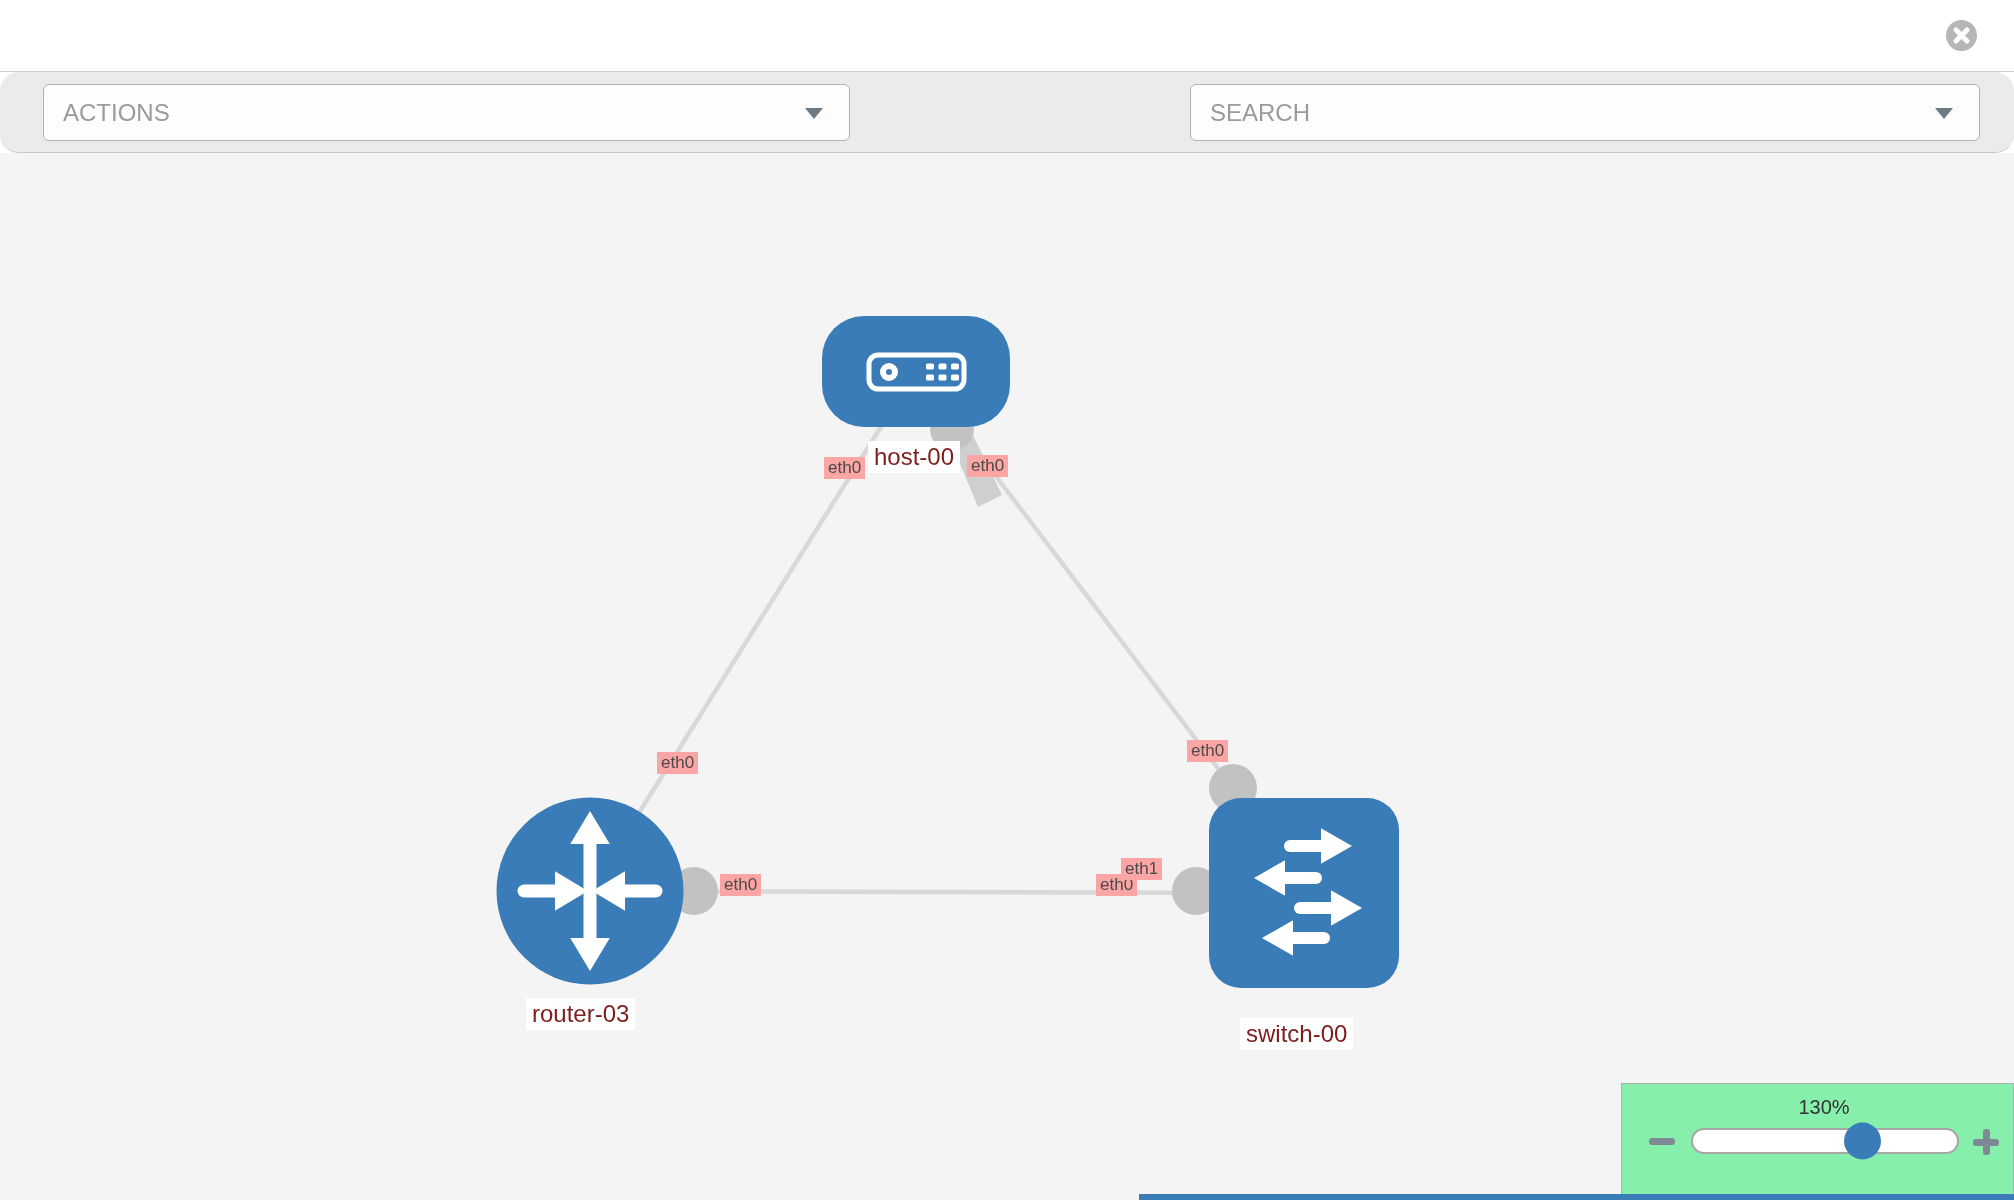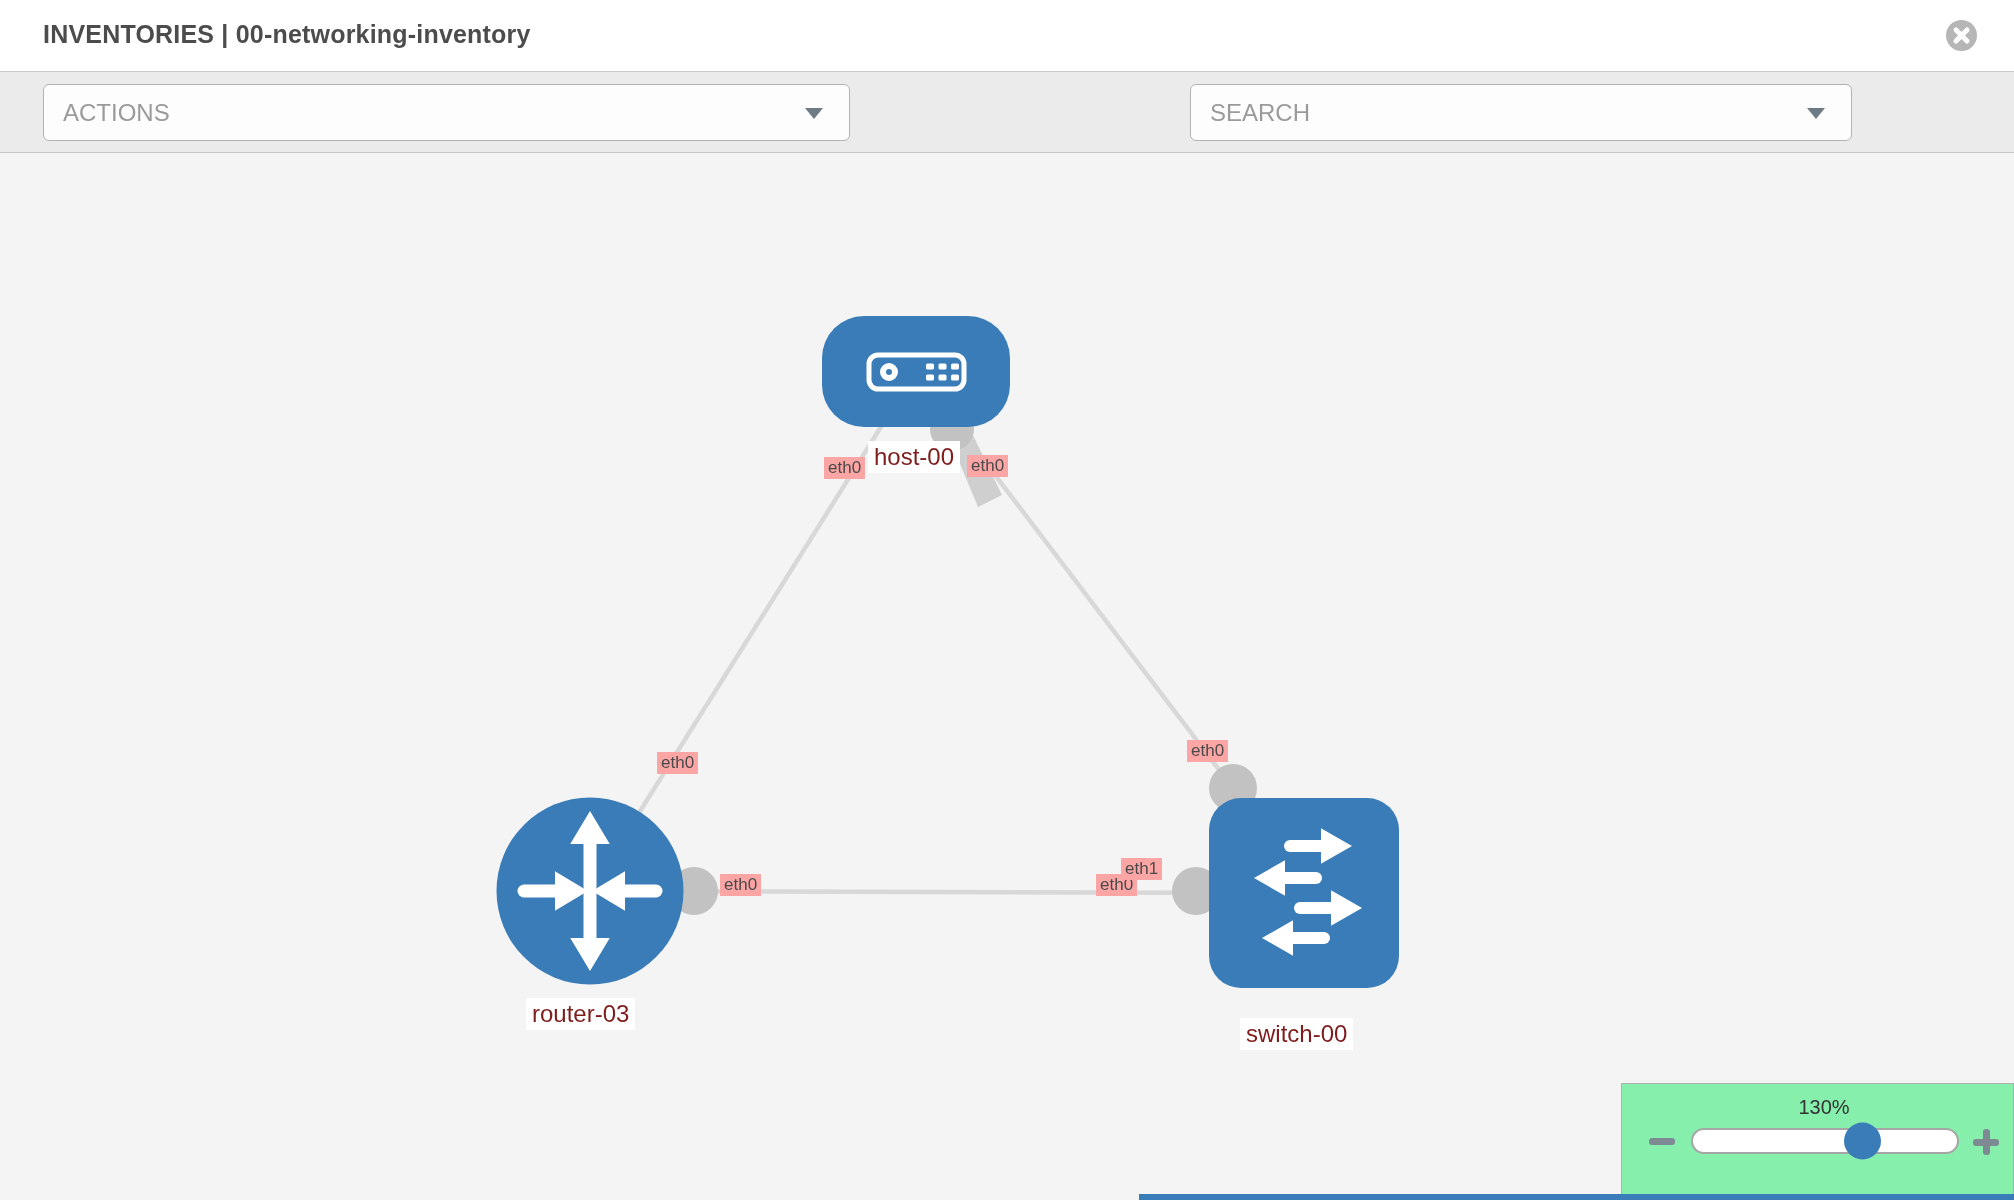--- a/index.html
+++ b/index.html
@@ -9,30 +9,30 @@
   
   .header { position:absolute; left:0; top:0; width:2014px; height:72px;
     background:#ffffff; border-bottom:1px solid #cccccc; }
   .header-title { position:absolute; left:43px; top:20px; font-size:25px;
     font-weight:bold; color:#4c4c4c; letter-spacing:.2px; }
   .close-btn { position:absolute; left:1946px; top:20px; width:31px; height:31px;
     cursor:pointer; }
 
   
   .toolbar { position:absolute; left:0; top:72px; width:2014px; height:81px;
-    background:#ebebeb; border-bottom:1px solid #c6c6c6; }
+    background:#ebebeb; border-bottom:1px solid #c6c6c6;border-radius:19px; }
   .select-box { position:absolute; top:12px; height:57px; background:#fdfdfd;
     border:1px solid #b3b3b3; border-radius:6px; cursor:pointer; }
   .select-box .sel-label { position:absolute; left:19px; top:50%;
     transform:translateY(-50%); font-size:24px; color:#9a9a9a; }
   .caret { position:absolute; right:26px; top:50%; margin-top:-5px; width:0; height:0;
     border-left:9px solid transparent; border-right:9px solid transparent;
     border-top:11px solid #6e7b85; }
   .actions-box { left:43px; width:807px; }
-  .search-box  { left:1190px; width:662px; }
+  .search-box  { left:1190px; width:790px; }
   .tool-icon { position:absolute; top:97px; width:38px; height:38px; cursor:pointer; }
   .wrench-pos { left:1049px; }
   .key-pos    { left:1117px; }
 
   
   .canvas { position:absolute; left:0; top:153px; width:2014px; height:1047px;
     background:#f4f4f4; }
   .canvas svg.topology { position:absolute; left:0; top:0; }
 
   .node-label { position:absolute; background:#ffffff; color:#7f1d1d;
@@ -57,21 +57,20 @@
   .zoom-thumb { position:absolute; top:50%; width:37px; height:37px; margin-left:-18px;
     transform:translateY(-50%); background:#3a7cb8; border-radius:50%; cursor:pointer; }
 
   .footer-strip { position:absolute; left:1139px; bottom:0; width:875px; height:6px;
     background:#3a7cb8; }
 </style>
 </head>
 <body>
 
 <div class="header">
-  <div class="header-title">INVENTORIES | 00-networking-inventory</div>
   <div class="close-btn">
     <span>
       <svg width="31" height="31" viewBox="0 0 31 31">
         <circle cx="15.5" cy="15.5" r="15.5" fill="#b6b6b6"></circle>
         <path d="M10 10 L21 21 M21 10 L10 21" stroke="#ffffff" stroke-width="5" stroke-linecap="round"></path>
       </svg>
     </span>
   </div>
 </div>
 

